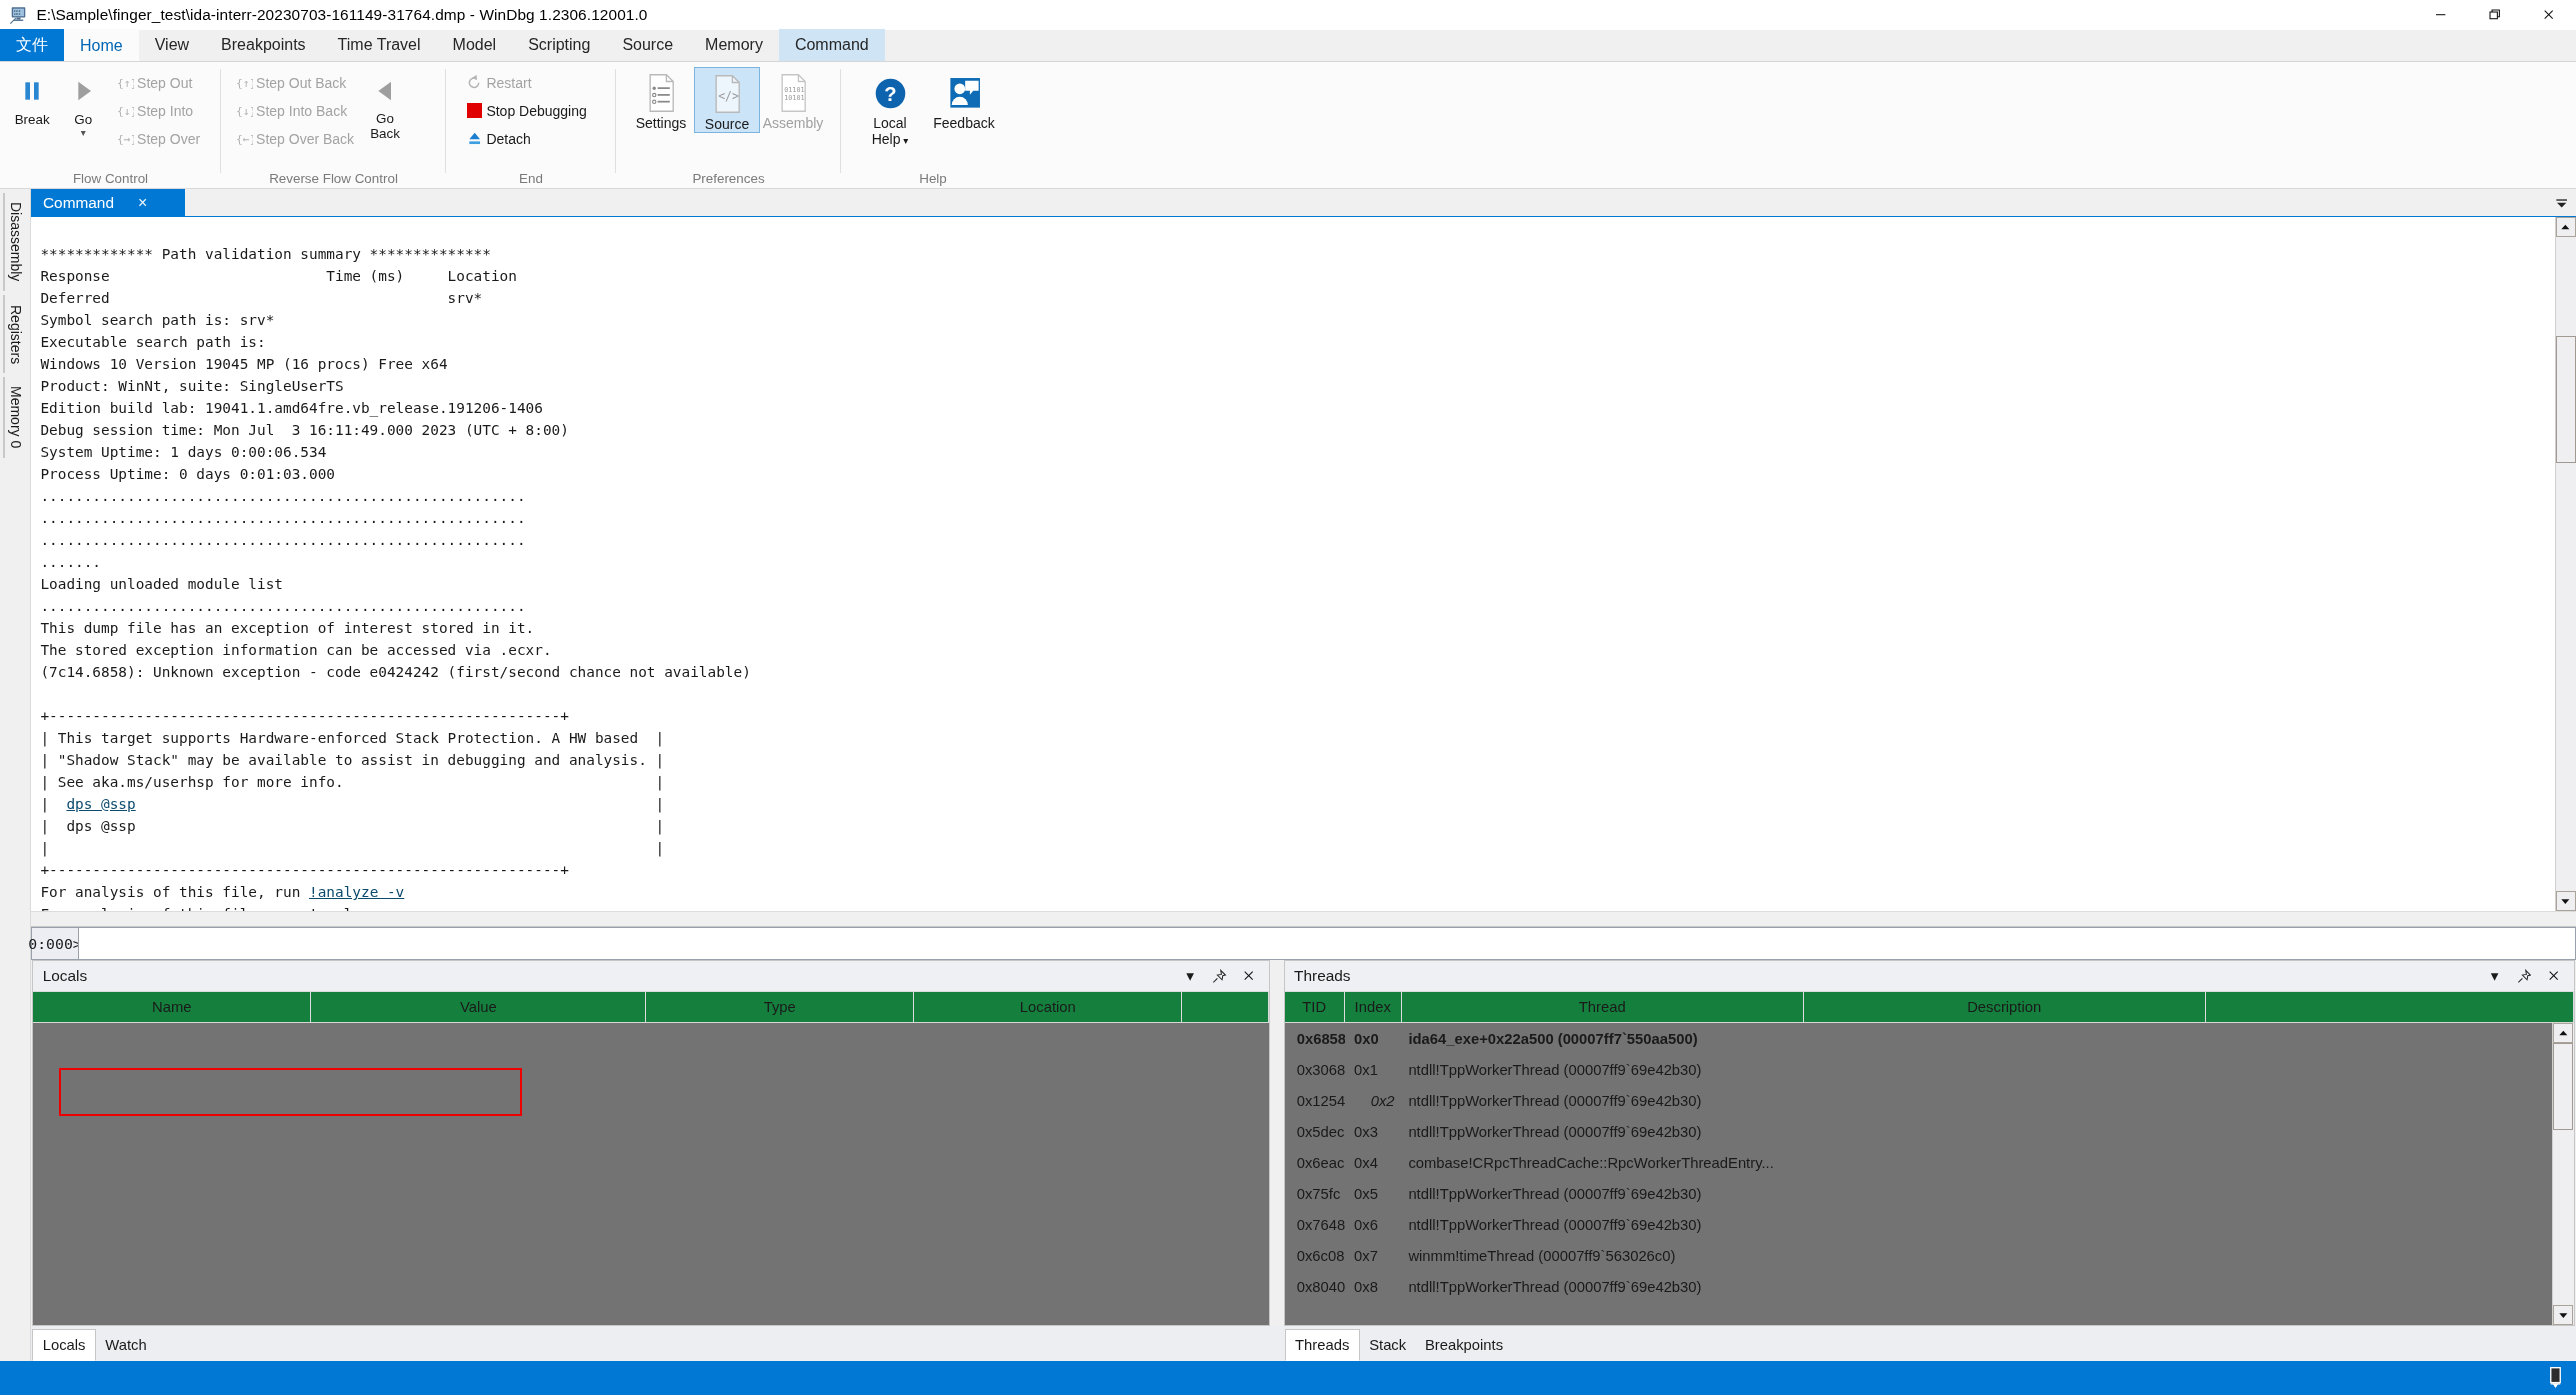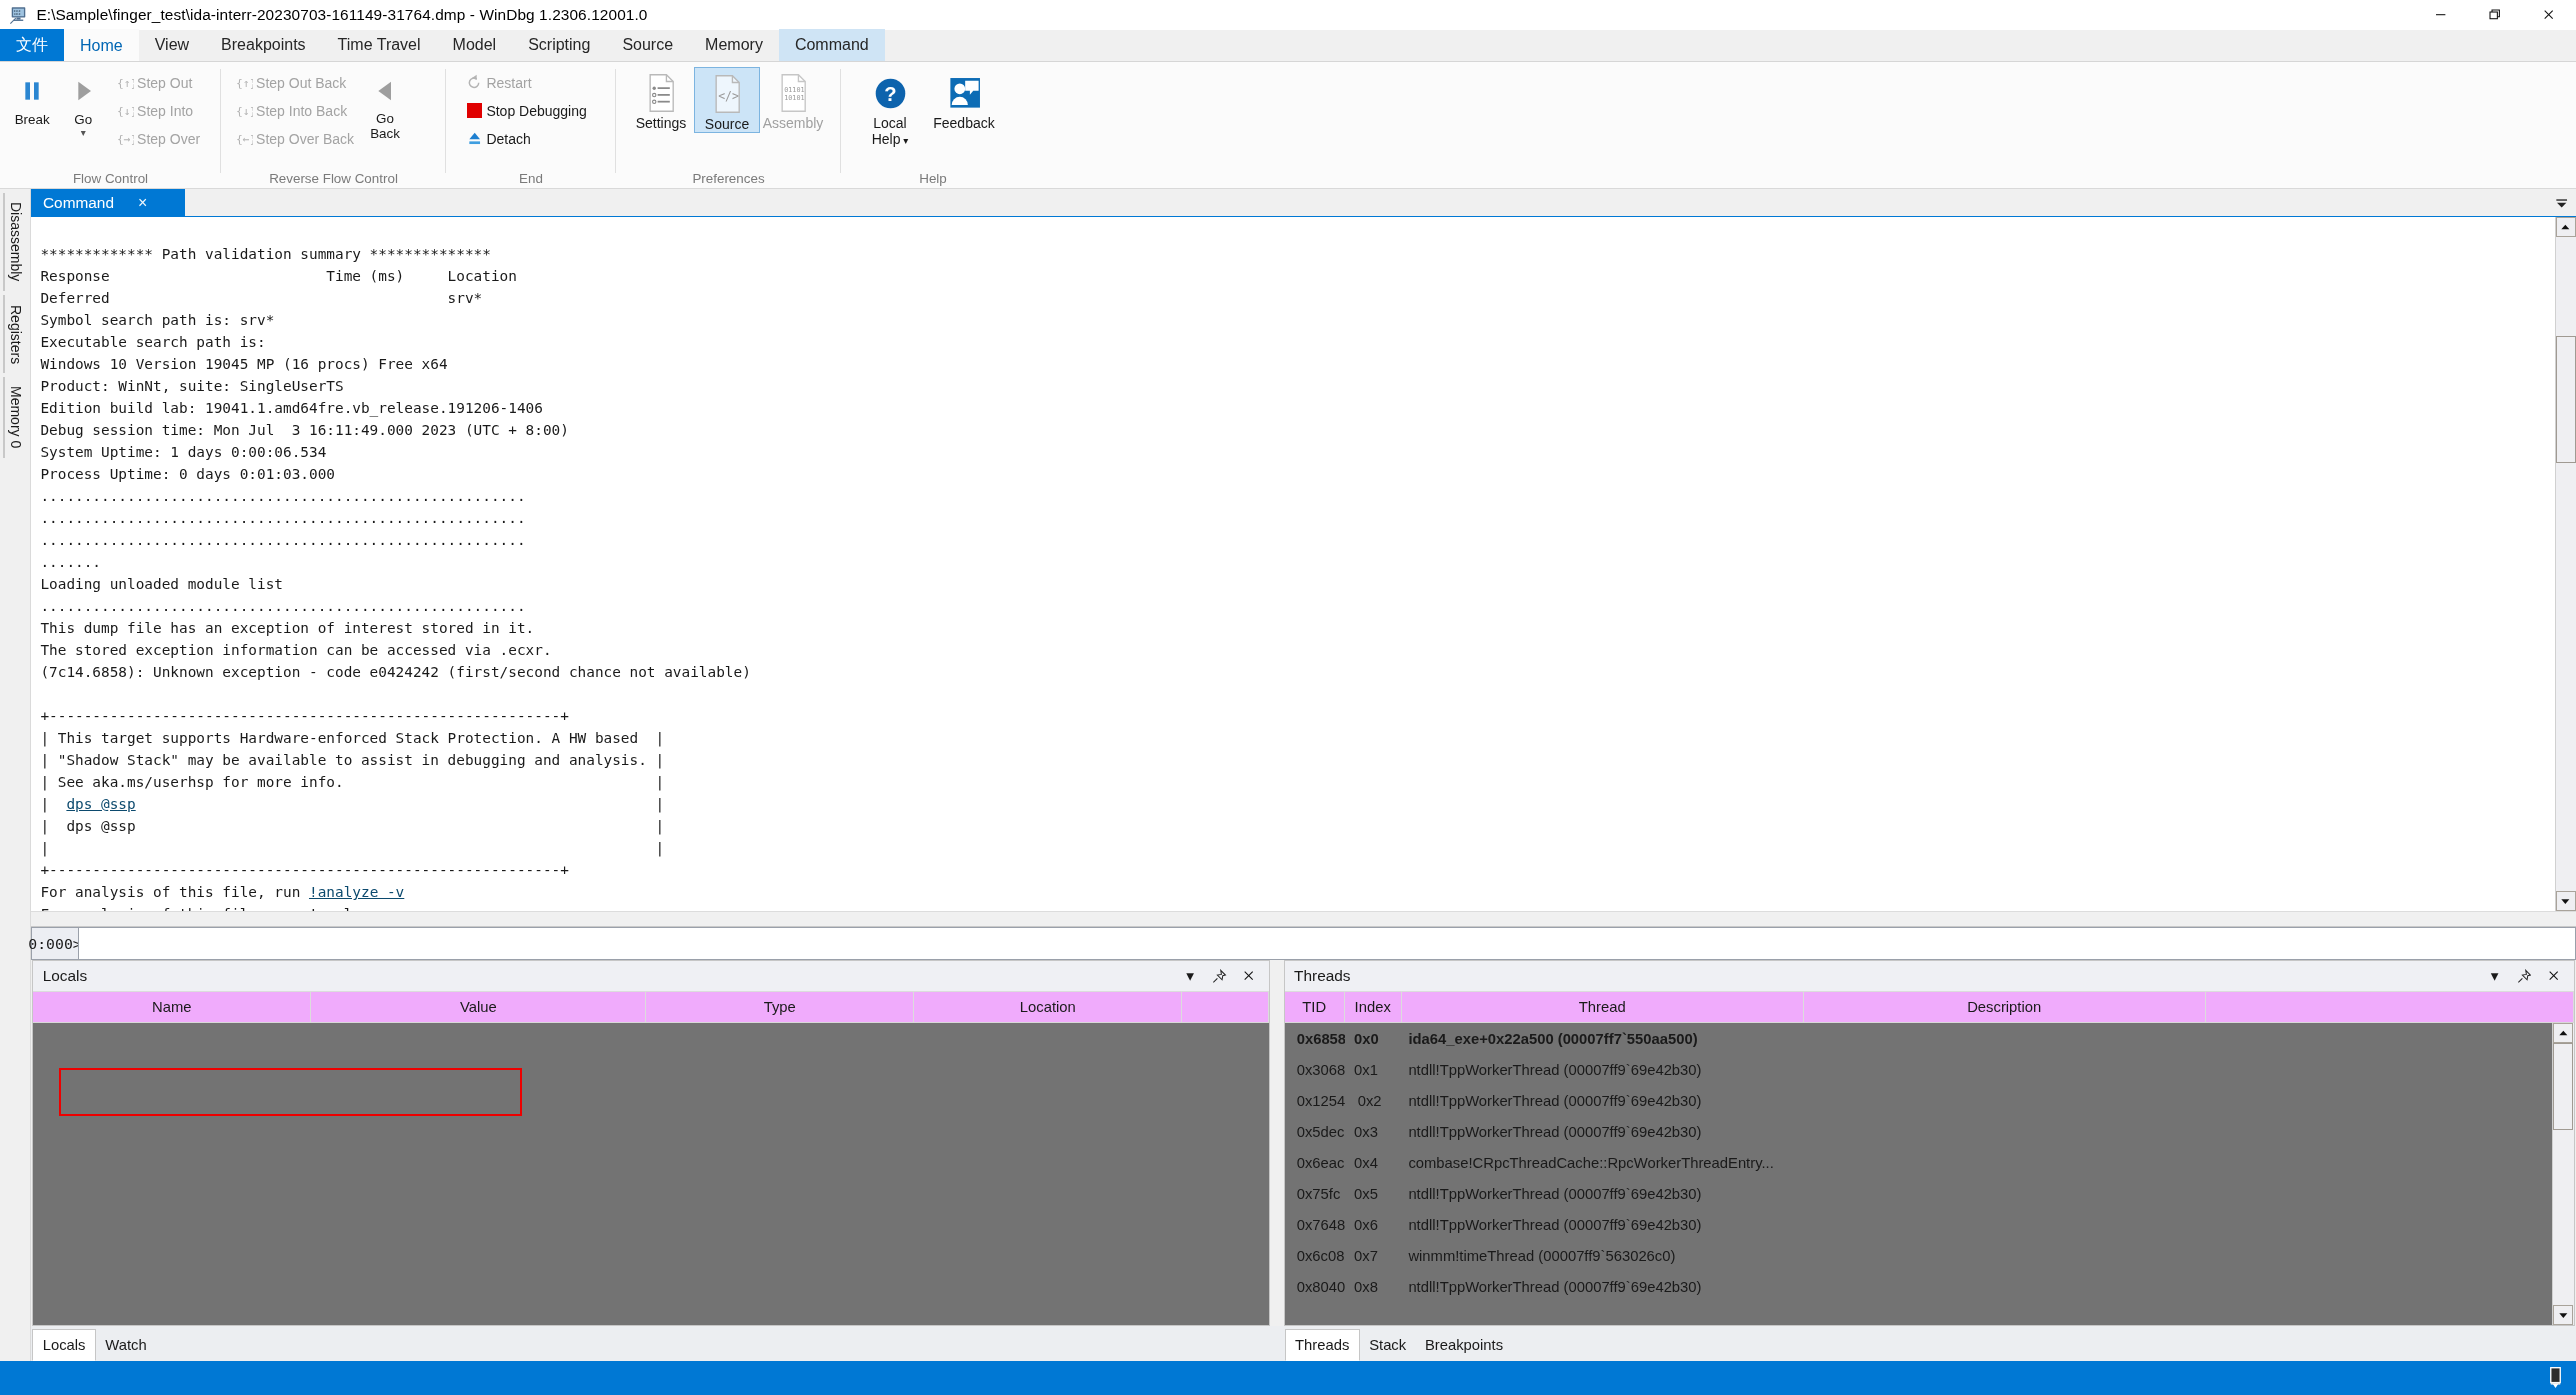--- a/index.html
+++ b/index.html
@@ -150,21 +150,21 @@
   .panel { display:flex; flex-direction:column; background:#fff; border:0.7px solid #c6c6c6; min-width:0; }
   .panel.locals { flex:0 0 1238px; margin-left:1.3px; }
   .panel.threads { flex:1; margin-left:13.4px; margin-right:1.3px; }
   .panelhead {
     height:31px; flex:0 0 31px; background:#eff0f4; display:flex; align-items:center;
     padding:0 5.4px 0 9.4px; font-size:15.4px; color:#1a1a1a; border-bottom:0.7px solid #dcdcdc;
   }
   .panelhead .ptitle { flex:1; }
   .panelhead .pbtn { width:29.5px; height:27px; display:flex; align-items:center; justify-content:center; }
   .grid { flex:1; display:flex; flex-direction:column; min-height:0; }
-  .gridhead { height:31px; flex:0 0 31px; display:flex; background:#f0abfc; border-bottom:0.7px solid #d8d8d8; }
+  .gridhead { height:31px; flex:0 0 31px; display:flex; background:#15803d; border-bottom:0.7px solid #d8d8d8; }
   .gh { display:flex; align-items:center; justify-content:center; font-size:14.8px; color:#1a1a1a;
         border-right:0.7px solid #dcdcdc; }
   .gridbody { flex:1; overflow:hidden; position:relative; background:#737373; }
   .growrow { display:flex; height:31px; align-items:center; font-size:14.8px; color:#1a1a1a; }
   .growrow.bold { font-weight:bold; }
   .gc { padding:0 6.7px; white-space:nowrap; overflow:hidden; }
   .btab { padding:0 9.4px; height:32px; display:flex; align-items:center; font-size:14.8px;
           color:#1a1a1a; background:#eceef1; }
   .btab.active { background:#fff; border:0.7px solid #c6c6c6; border-bottom:0.7px solid #fff; }
 
@@ -584,21 +584,21 @@
 
                   <div class="growrow">
                     <div class="gc" style="flex:0 0 60px;padding-left:12px;">0x3068</div>
                     <div class="gc" style="flex:0 0 57px;padding-left:9.4px;">0x1</div>
                     <div class="gc" style="flex:0 0 402px;">ntdll!TppWorkerThread (00007ff9`69e42b30)</div>
                     <div class="gc" style="flex:0 0 402px;"></div>
                   </div>
 
                   <div class="growrow">
                     <div class="gc" style="flex:0 0 60px;padding-left:12px;">0x1254</div>
-                    <div class="gc" style="flex:0 0 57px;padding-left:13px;">0x2</div>
+                    <div class="gc" style="flex:0 0 57px;padding-left:26px;font-style:italic;">0x2</div>
                     <div class="gc" style="flex:0 0 402px;">ntdll!TppWorkerThread (00007ff9`69e42b30)</div>
                     <div class="gc" style="flex:0 0 402px;"></div>
                   </div>
 
                   <div class="growrow">
                     <div class="gc" style="flex:0 0 60px;padding-left:12px;">0x5dec</div>
                     <div class="gc" style="flex:0 0 57px;padding-left:9.4px;">0x3</div>
                     <div class="gc" style="flex:0 0 402px;">ntdll!TppWorkerThread (00007ff9`69e42b30)</div>
                     <div class="gc" style="flex:0 0 402px;"></div>
                   </div>

